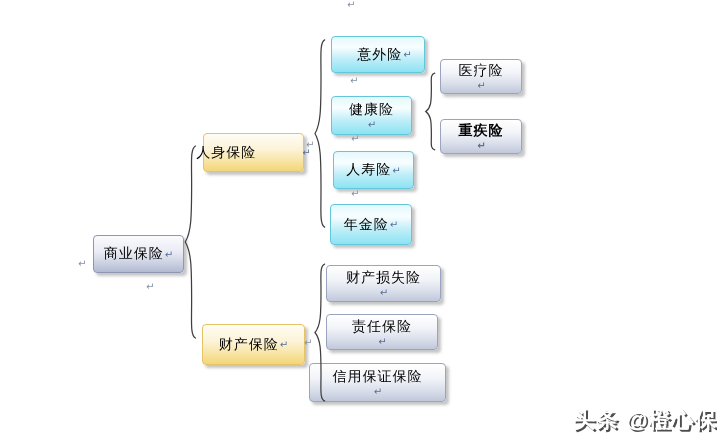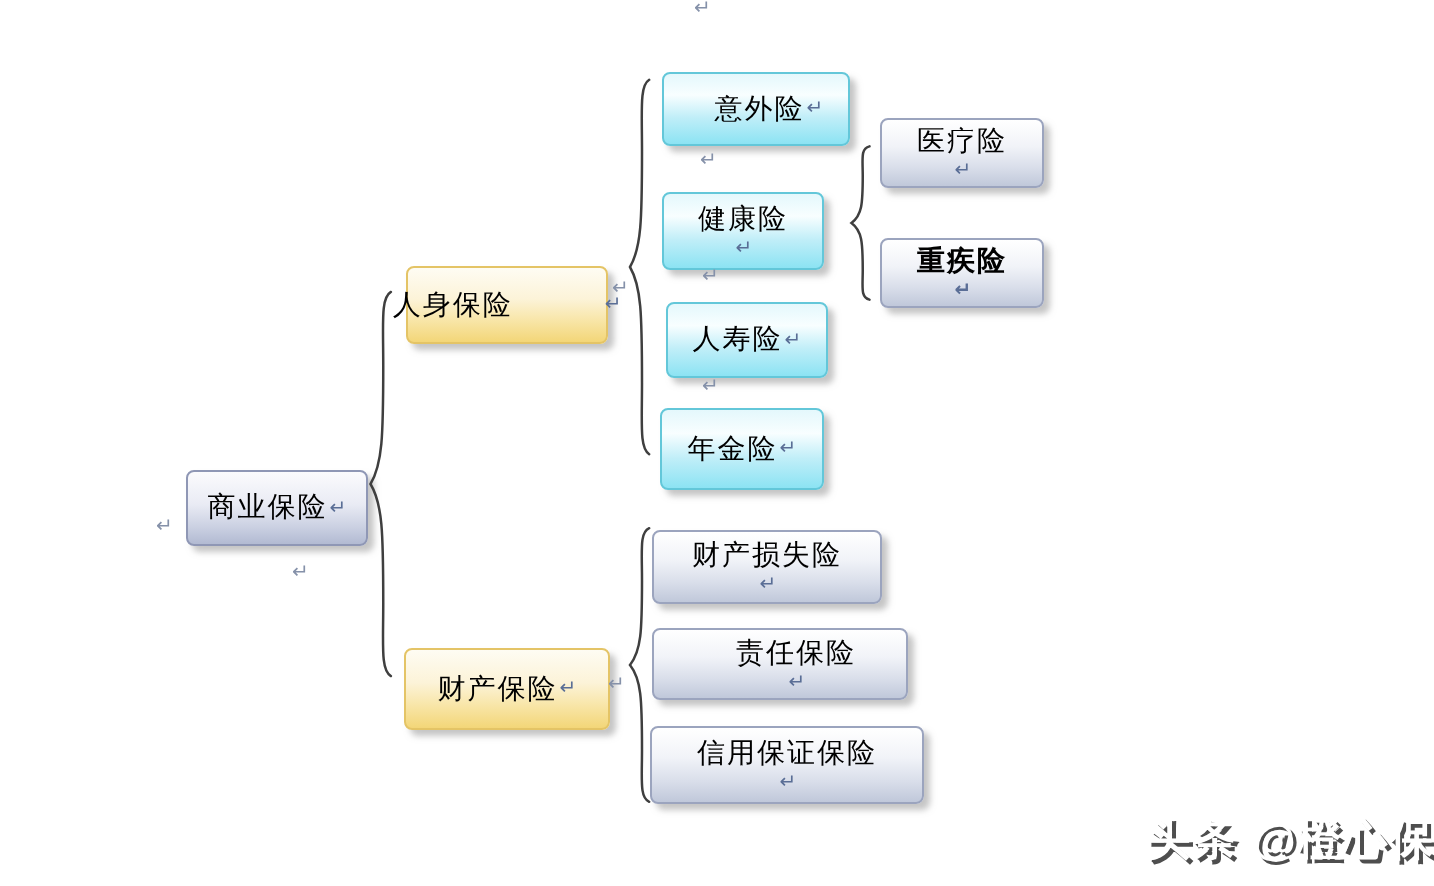--- a/index.html
+++ b/index.html
@@ -97,25 +97,25 @@
   </div>
   <div class="node silver" style="left:440px;top:119px;width:80px;height:33px;font-weight:bold;">
     <span>重疾险</span>
       <span class="pmark">↵</span>
   </div>
 
   <div class="node silver" style="left:326px;top:265px;width:113px;height:35px;">
     <span>财产损失险</span>
       <span class="pmark">↵</span>
   </div>
-  <div class="node silver" style="left:326px;top:314px;width:110px;height:34px;padding-left:16px;">
+  <div class="node silver" style="left:326px;top:314px;width:110px;height:34px;">
     <span>责任保险</span>
       <span class="pmark">↵</span>
   </div>
-  <div class="node silver" style="left:325px;top:363px;width:135px;height:37px;">
+  <div class="node silver" style="left:309px;top:363px;width:135px;height:37px;">
     <span>信用保证保险</span>
       <span class="pmark">↵</span>
   </div>
 
   <svg class="brace" style="left:181px;top:143px;width:17px;height:198px;" viewBox="0 0 20 100" preserveAspectRatio="none">
     <path d="M 17 1.5 C 11 3 12.5 9 12.5 20 C 12.5 38 12 45 5 50 C 12 55 12.5 62 12.5 80 C 12.5 91 11 97 17 98.5" vector-effect="non-scaling-stroke"></path>
   </svg>
   <svg class="brace" style="left:311px;top:37px;width:16px;height:193px;" viewBox="0 0 20 100" preserveAspectRatio="none">
     <path d="M 17 1.5 C 11 3 12.5 9 12.5 20 C 12.5 38 12 45 5 50 C 12 55 12.5 62 12.5 80 C 12.5 91 11 97 17 98.5" vector-effect="non-scaling-stroke"></path>
   </svg>

